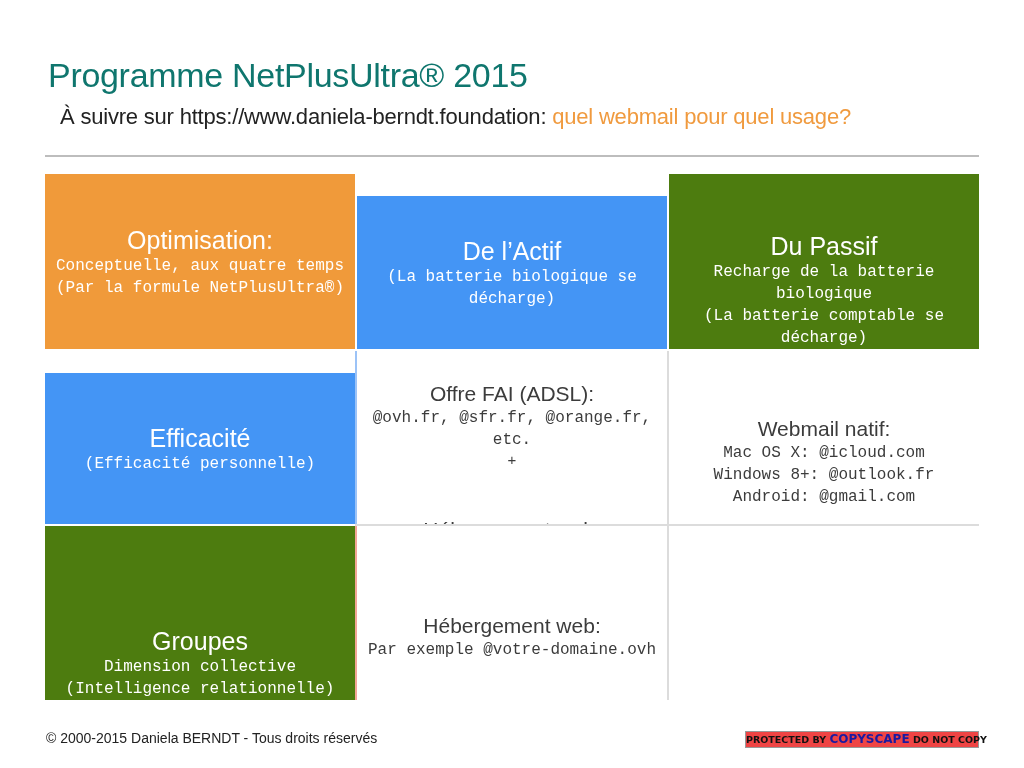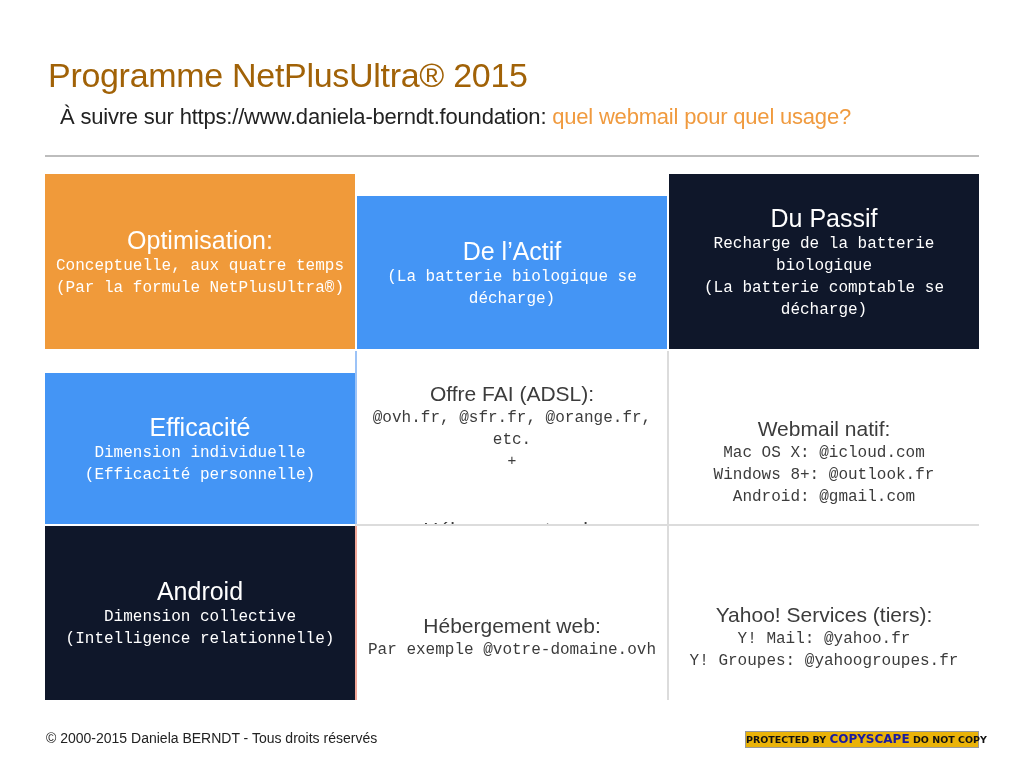--- a/index.html
+++ b/index.html
@@ -1,21 +1,21 @@
 <!DOCTYPE html>
 <html><head>
   <meta charset="utf-8">
   <style>
     * { box-sizing: border-box; margin: 0; padding: 0; }
     html, body { width: 1024px; height: 768px; background: #ffffff; overflow: hidden; }
     body { font-family: "Liberation Sans", "DejaVu Sans", sans-serif; color: #111; position: relative; }
 
     .title {
       position: absolute; left: 48px; top: 56px;
-      font-size: 34px; font-weight: normal; color: #a16207; letter-spacing: -0.3px;
+      font-size: 34px; font-weight: normal; color: #0f766e; letter-spacing: -0.3px;
       white-space: nowrap;
     }
     .subtitle {
       position: absolute; left: 60px; top: 104px;
       font-size: 22px; color: #222; white-space: nowrap; letter-spacing: -0.2px;
     }
     .subtitle .accent { color: #f09a3e; }
     .divider {
       position: absolute; left: 45px; top: 155px; width: 934px; height: 2px;
       background: #bdbdbd;
@@ -29,41 +29,41 @@
       grid-template-rows: 175px 2px 173px 2px 174px;
     }
     .cell {
       display: flex; flex-direction: column; align-items: center; justify-content: center;
       text-align: center;
     }
     .cell.colored { color: #ffffff; }
     .cell.plain { color: #3c3c3c; background: #ffffff; }
     .orange { background: #f09a3a; }
     .blue { background: #4495f5; margin-top: 22px; }
-    .red { background: #0f172a; }
+    .red { background: #4d7c0f; justify-content: flex-end; }
 
     .head { font-size: 25px; line-height: 30px; }
     .sub { font-size: 16px; line-height: 22px; font-family: Liberation Mono, monospace; }
     .plain .head2 { font-size: 21px; line-height: 26px; margin-top: 48px; }
     .plain .sub { font-size: 16px; line-height: 22px; }
     .plus { font-size: 15px; line-height: 18px; }
 
     .gline-v { background: #dcdcdc; }
     .gline-h { background: #dcdcdc; }
     .gap-white { background: #ffffff; }
     .gap-blue { background: #9cc3f7; }
     .gap-red { background: #f2a697; }
 
     .footer {
       position: absolute; left: 46px; top: 730px;
       font-size: 14px; color: #222; white-space: nowrap;
     }
     .badge {
       position: absolute; left: 745px; top: 731px; width: 234px; height: 17px;
-      border: 1px solid #999; background: #eab308;
+      border: 1px solid #999; background: #ef4444;
       font-family: "DejaVu Sans", sans-serif; font-weight: bold;
       font-size: 9.5px; line-height: 15px; text-align: center; color: #111;
       white-space: nowrap;
     }
     .badge .brand { color: #1a1aa0; font-size: 12px; }
   </style>
 </head>
 <body>
 
 <div class="title">Programme NetPlusUltra® 2015</div>
@@ -93,21 +93,20 @@
   </div>
 
   <div class="gap-white"></div>
   <div class="gap-white"></div>
   <div class="gap-white"></div>
   <div class="gap-white"></div>
   <div class="gap-white"></div>
 
   <div class="cell colored blue">
     <div class="head">Efficacité</div>
-    <div class="sub">Dimension individuelle</div>
     <div class="sub">(Efficacité personnelle)</div>
   </div>
   <div class="gap-blue"></div>
   <div class="cell plain">
     <div class="head2">Offre FAI (ADSL):</div>
     <div class="sub">@ovh.fr, @sfr.fr, @orange.fr, etc.</div>
     <div class="plus">+</div>
     <div class="head2">Hébergement web:</div>
   </div>
   <div class="gline-v"></div>
@@ -118,35 +117,30 @@
     <div class="sub">Android: @gmail.com</div>
   </div>
 
   <div class="gap-white"></div>
   <div class="gline-h"></div>
   <div class="gline-h"></div>
   <div class="gline-h"></div>
   <div class="gline-h"></div>
 
   <div class="cell colored red">
-    <div class="head">Android</div>
+    <div class="head">Groupes</div>
     <div class="sub">Dimension collective</div>
     <div class="sub">(Intelligence relationnelle)</div>
   </div>
   <div class="gap-red"></div>
   <div class="cell plain">
     <div class="head2">Hébergement web:</div>
     <div class="sub">Par exemple @votre-domaine.ovh</div>
   </div>
   <div class="gline-v"></div>
-  <div class="cell plain">
-    <div class="head2">Yahoo! Services (tiers):</div>
-    <div class="sub">Y! Mail: @yahoo.fr</div>
-    <div class="sub">Y! Groupes: @yahoogroupes.fr</div>
-  </div>
 </div>
 
 <div class="footer">© 2000-2015 Daniela BERNDT - Tous droits réservés</div>
 <div class="badge">
   <span>PROTECTED BY</span>
   <span class="brand">COPYSCAPE</span>
   <span>DO NOT COPY</span>
 </div>
 
 </body></html>

